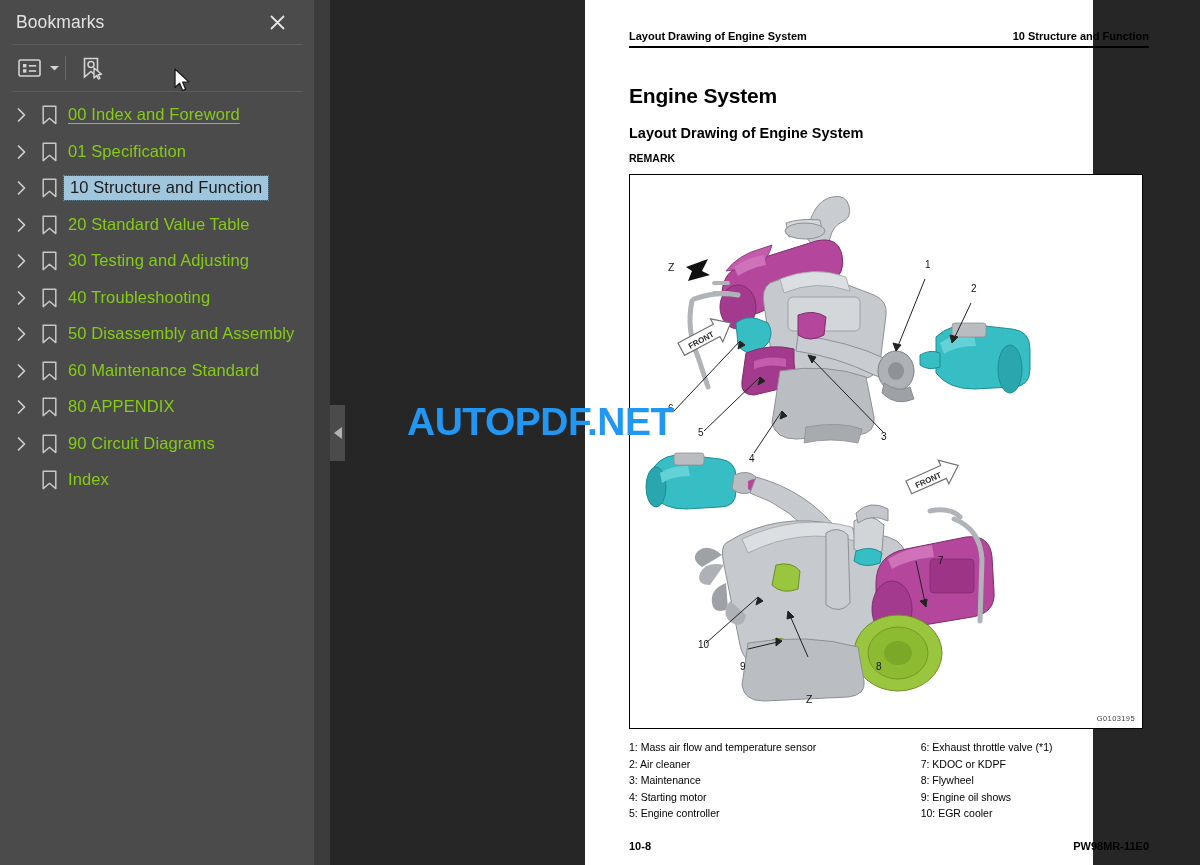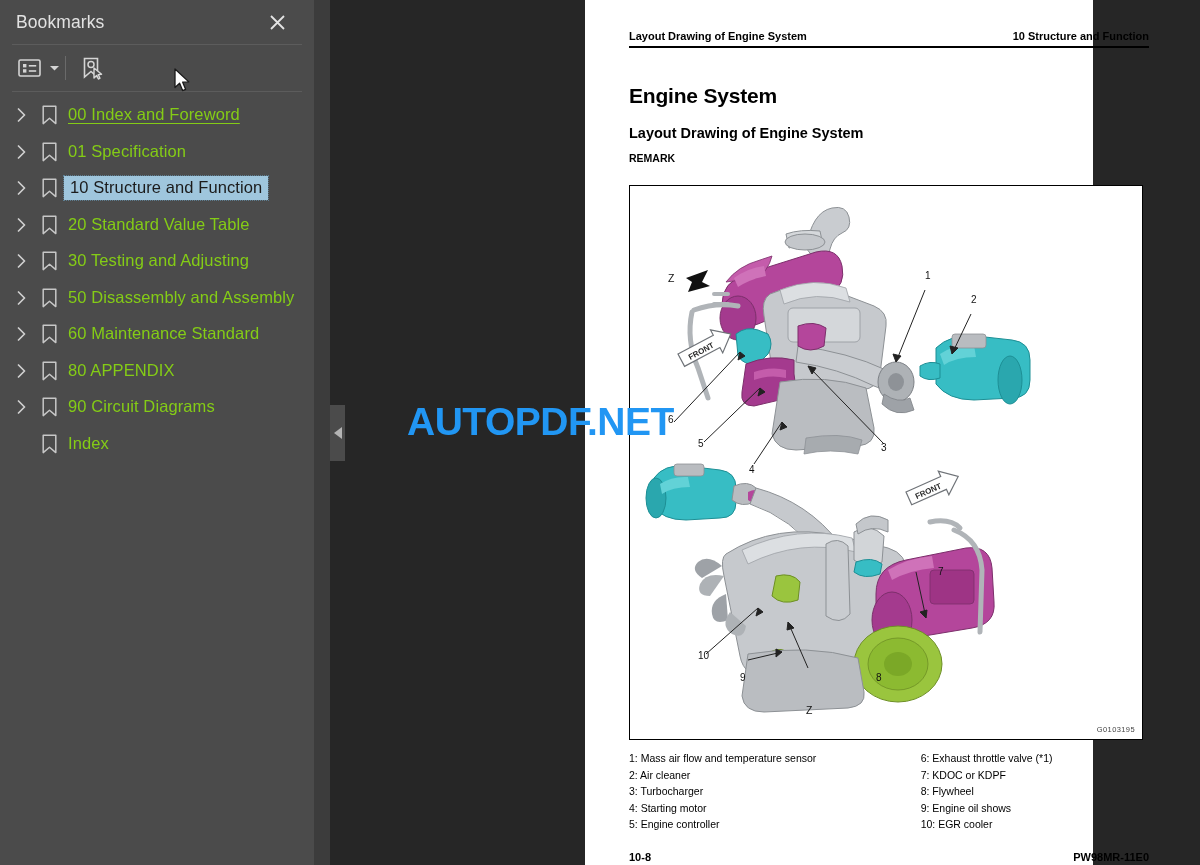--- a/index.html
+++ b/index.html
@@ -157,21 +157,21 @@
     font-size: 21px; font-weight: bold;
     letter-spacing: -.2px;
     margin-bottom: 17px;
   }
   #doc-h2 {
     font-size: 14.5px; font-weight: bold;
     margin-bottom: 11px;
   }
   #doc-remark-label {
     font-size: 10.5px; font-weight: bold;
-    margin-bottom: 21px;
+    margin-bottom: 10px;
   }
   #doc-remark-text {
     font-size: 10.5px;
     margin-bottom: 12px;
   }
 
   
   #figure {
     position: relative;
     width: 514px; height: 555px;
@@ -351,20 +351,33 @@
             <div class="twisty">
               <svg width="9" height="14" viewBox="0 0 9 14">
                 <path d="M1.5 1 L7.5 7 L1.5 13" fill="none" stroke="#cfcfcf" stroke-width="1.7" stroke-linecap="round" stroke-linejoin="round"></path>
               </svg>
             </div>
             <div class="bm-icon">
               <svg width="15" height="20" viewBox="0 0 15 20">
                 <path d="M1.2 1.2 H13.8 V18.6 L7.5 13.2 L1.2 18.6 Z" fill="none" stroke="#c7c7c7" stroke-width="1.5" stroke-linejoin="round"></path>
               </svg>
             </div>
+            <div class="tree-label">40 Troubleshooting</div>
+          </div>
+          <div class="tree-row">
+            <div class="twisty">
+              <svg width="9" height="14" viewBox="0 0 9 14">
+                <path d="M1.5 1 L7.5 7 L1.5 13" fill="none" stroke="#cfcfcf" stroke-width="1.7" stroke-linecap="round" stroke-linejoin="round"></path>
+              </svg>
+            </div>
+            <div class="bm-icon">
+              <svg width="15" height="20" viewBox="0 0 15 20">
+                <path d="M1.2 1.2 H13.8 V18.6 L7.5 13.2 L1.2 18.6 Z" fill="none" stroke="#c7c7c7" stroke-width="1.5" stroke-linejoin="round"></path>
+              </svg>
+            </div>
             <div class="tree-label">50 Disassembly and Assembly</div>
           </div>
           <div class="tree-row">
             <div class="twisty">
               <svg width="9" height="14" viewBox="0 0 9 14">
                 <path d="M1.5 1 L7.5 7 L1.5 13" fill="none" stroke="#cfcfcf" stroke-width="1.7" stroke-linecap="round" stroke-linejoin="round"></path>
               </svg>
             </div>
             <div class="bm-icon">
               <svg width="15" height="20" viewBox="0 0 15 20">
@@ -589,21 +602,21 @@
         <div class="fig-num" style="left:68px;top:464px;">10</div>
         <div class="fig-z" style="left:176px;top:518px;">Z</div>
 
         <div id="fig-id">G0103195</div>
       </div>
 
       <div id="legend">
         <div class="col left">
           <div>1: Mass air flow and temperature sensor</div>
           <div>2: Air cleaner</div>
-          <div>3: Turbocharger</div>
+          <div>3: Maintenance</div>
           <div>4: Starting motor</div>
           <div>5: Engine controller</div>
         </div>
         <div class="col right">
           <div>6: Exhaust throttle valve (*1)</div>
           <div>7: KDOC or KDPF</div>
           <div>8: Flywheel</div>
           <div>9: Engine oil shows</div>
           <div>10: EGR cooler</div>
         </div>

